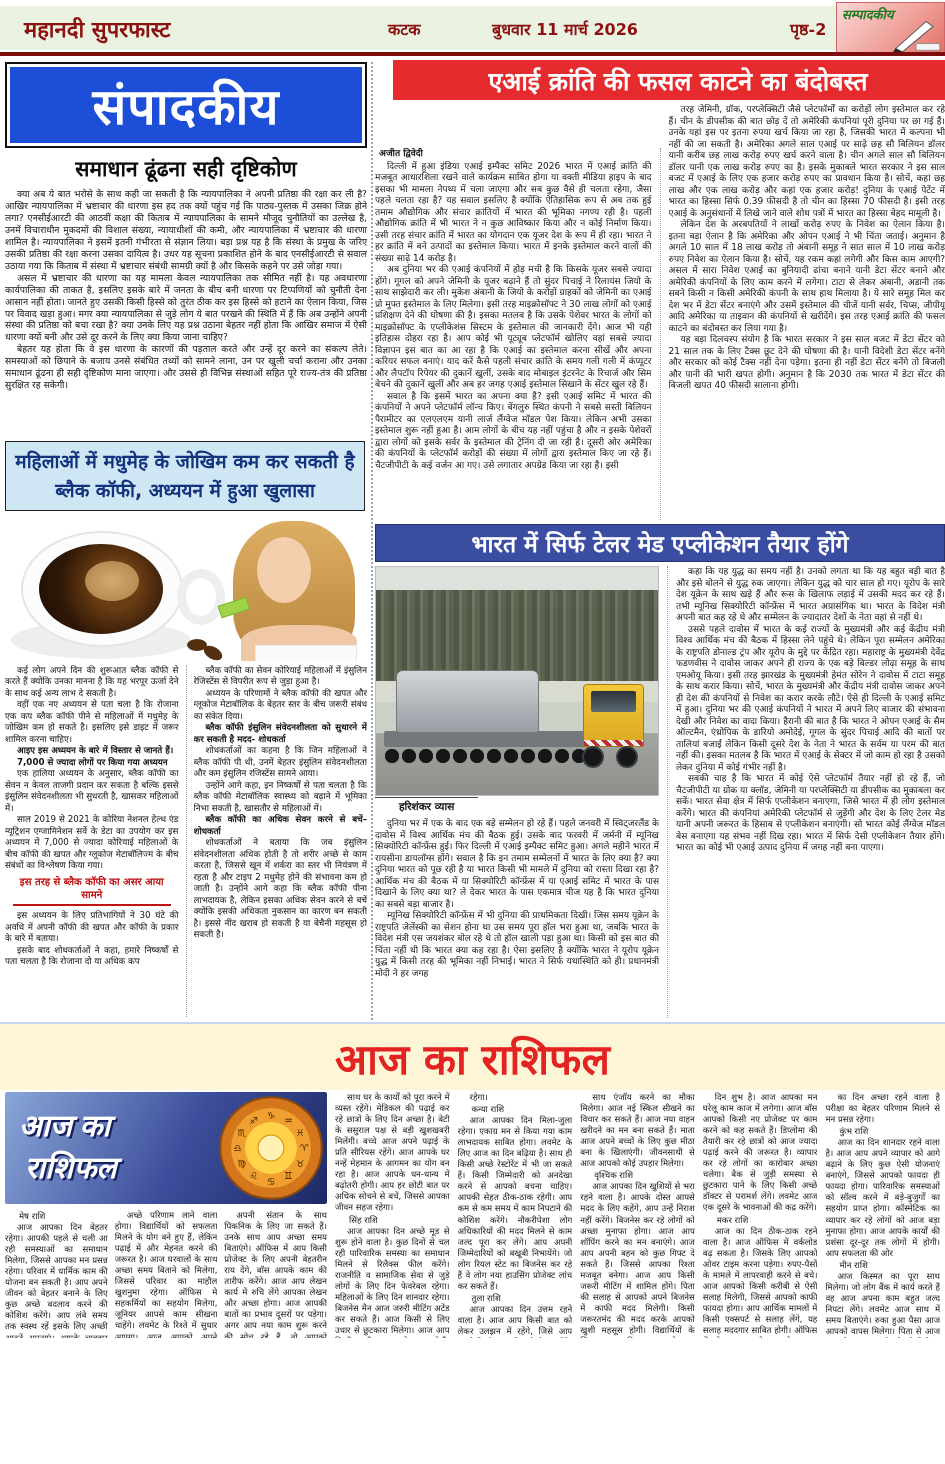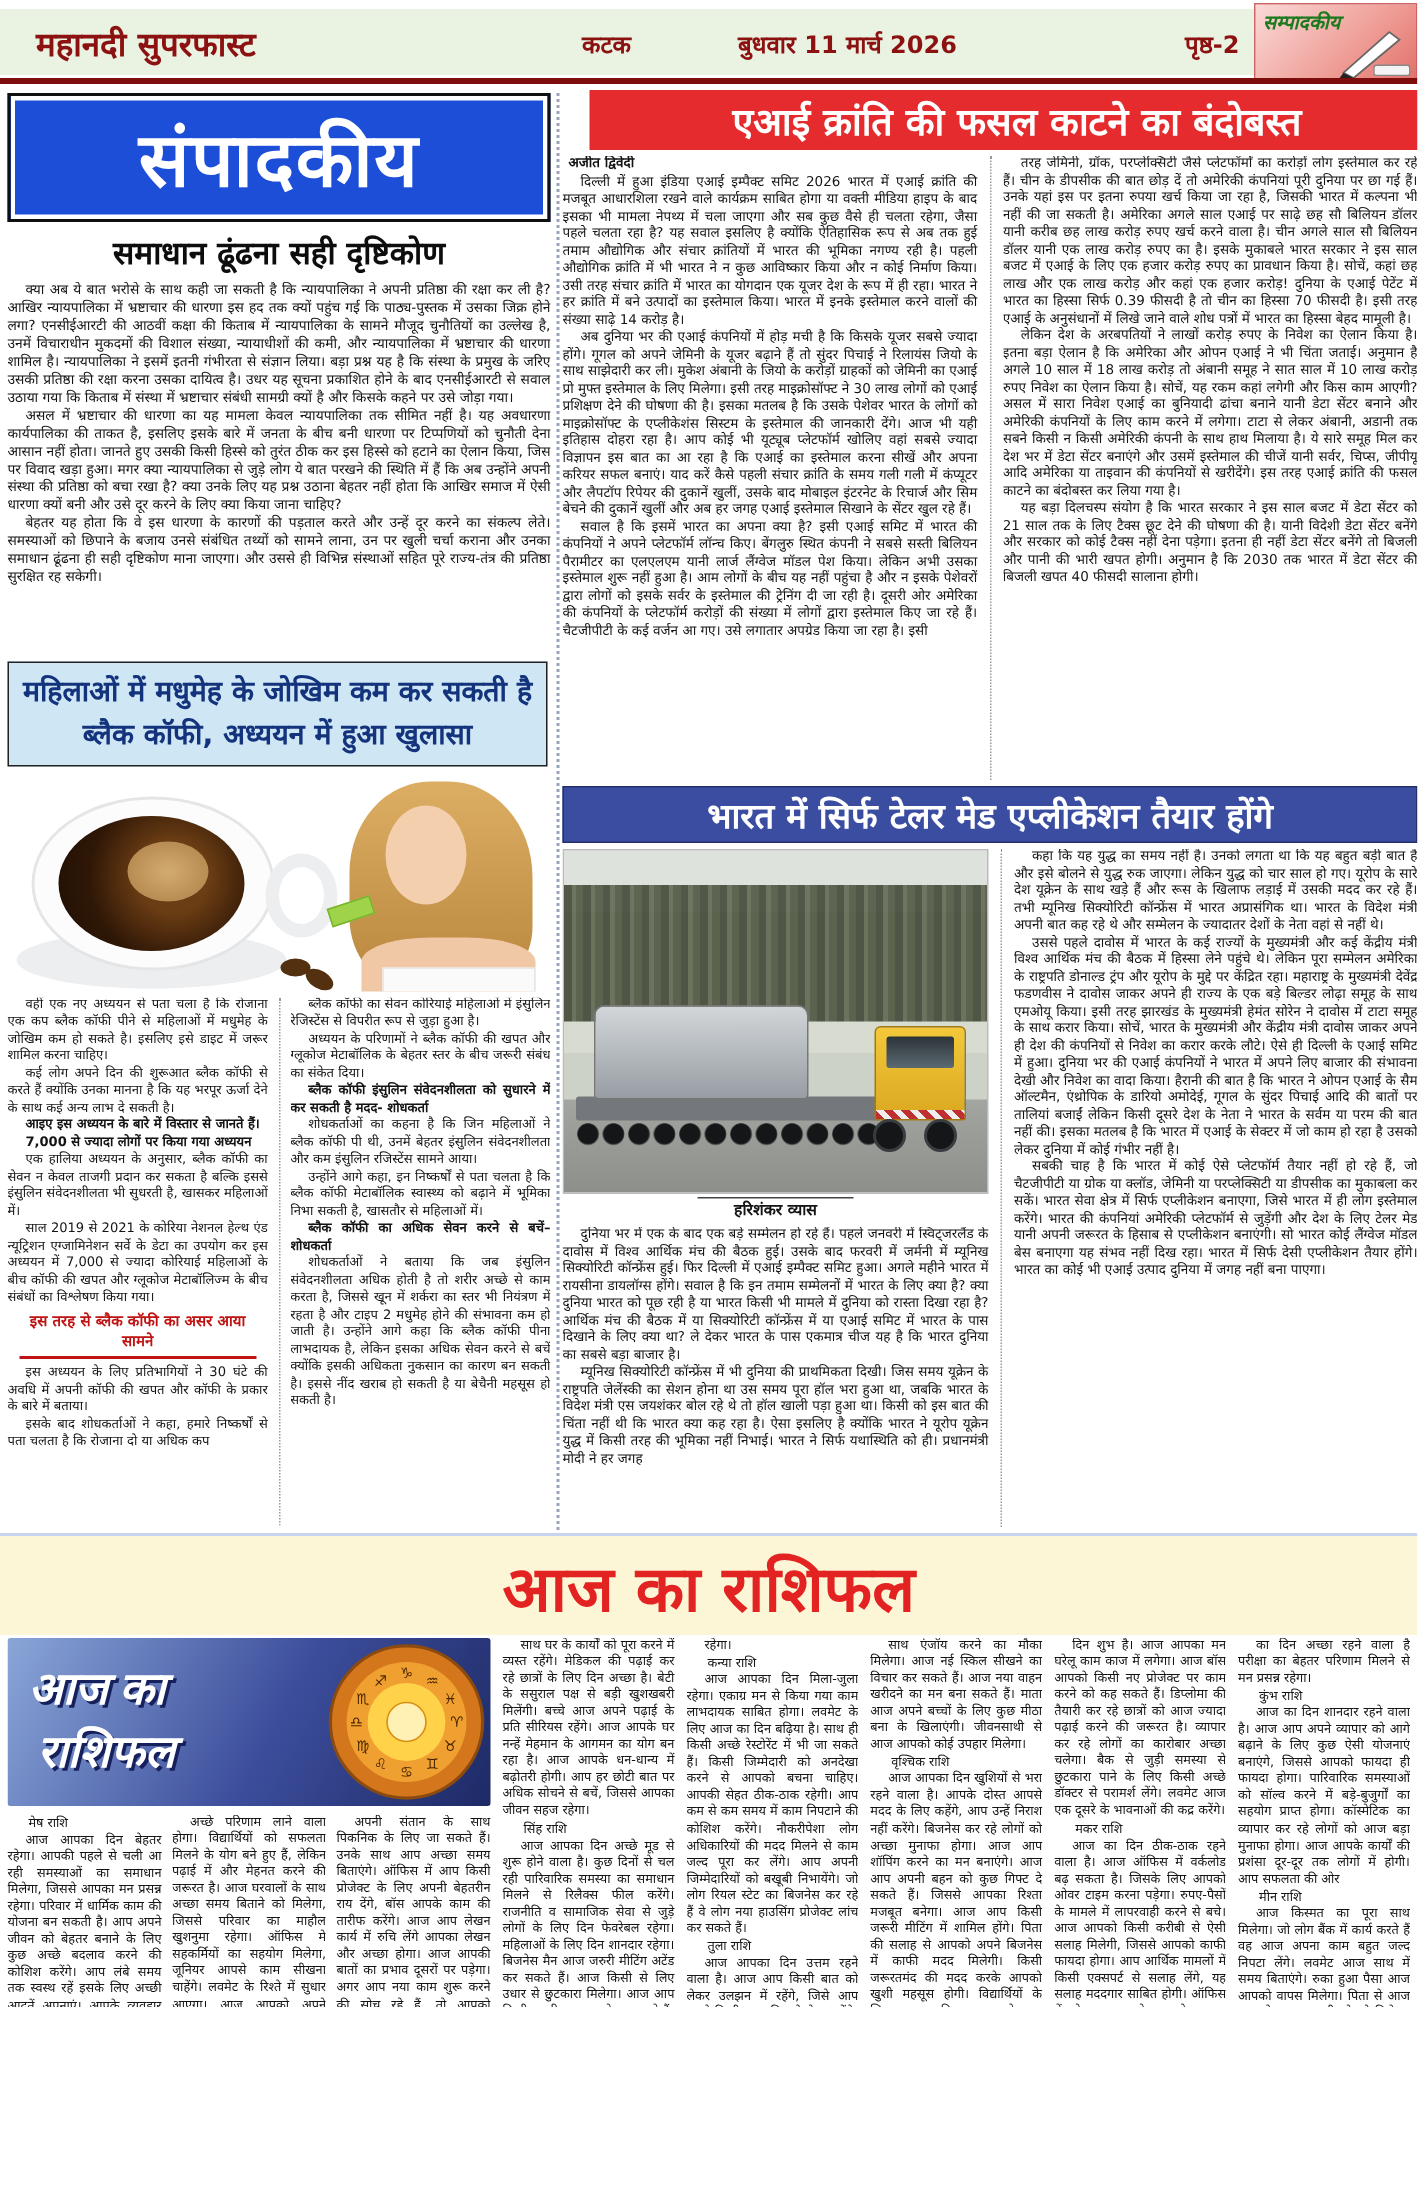--- a/index.html
+++ b/index.html
@@ -50,21 +50,21 @@
   .tank{position:absolute;left:250px;top:128px;width:100px;height:18px;background:#fafafa;border:1px solid #e8e8e8;}
   .tube{position:absolute;left:214px;top:84px;width:28px;height:11px;background:#9fd34a;transform:rotate(-18deg);border:1px solid #7ab32e;}
   .cof-cols{left:5px;top:665px;width:362px;height:352px;display:flex;overflow:hidden;}
   .cof-col{flex:1;text-align:justify;font-size:8.7px;line-height:1.32;overflow:hidden;}
   .cof-col.first{border-right:1px dotted #999;padding-right:7px;margin-right:7px;}
   
   .ai-banner{left:393px;top:60px;width:570px;height:40px;background:#e52b2d;display:flex;align-items:center;justify-content:center;
              color:#fff;font-size:25px;font-weight:bold;}
   .ai-cols{left:375px;top:104px;width:570px;height:416px;display:flex;overflow:hidden;}
   .ai-col{flex:1;text-align:justify;font-size:9px;line-height:1.28;overflow:hidden;}
-  .ai-col.first{border-right:1px dotted #999;padding-right:8px;margin-right:8px;}
+  .ai-col.first{border-right:1px dotted #999;padding-right:8px;margin-right:8px;margin-top:44px;}
   .byline{font-weight:bold;text-indent:4px;margin:0 0 1px 0;}
   
   .tm-banner{left:375px;top:524px;width:570px;height:38px;background:#3b4da1;border:1px solid #26306b;box-sizing:border-box;
              display:flex;align-items:center;justify-content:center;color:#fff;font-size:23px;font-weight:bold;}
   .tm-wrap{left:375px;top:566px;width:570px;height:452px;display:flex;overflow:hidden;}
   .tm-left{width:284px;}
   .tm-right{flex:1;border-left:1px dotted #999;margin-left:8px;padding-left:8px;
             text-align:justify;font-size:9px;line-height:1.28;overflow:hidden;}
   .truck{position:relative;width:284px;height:230px;overflow:hidden;border:1px solid #bbb;box-sizing:border-box;
          background:linear-gradient(#dde2dd 0 18%,#cdd2c9 18% 100%);}
@@ -77,21 +77,21 @@
           background-image:radial-gradient(circle at 8px 8px,#141618 6.5px,#3a3d40 7px,rgba(0,0,0,0) 7.5px);
           background-size:17px 17px;background-repeat:repeat-x;}
   .load{position:absolute;left:7%;bottom:27%;width:50%;height:27%;border:1px solid #777;border-radius:7px 7px 3px 3px;
         background:linear-gradient(#d2d6d9,#979da3);}
   .cab{position:absolute;right:5%;bottom:21%;width:21%;height:27%;border-radius:4px 4px 2px 2px;
        background:linear-gradient(#f4c83a,#d9a81f);border:1px solid #a07c10;}
   .cabwin{position:absolute;left:12%;top:10%;width:76%;height:34%;background:linear-gradient(#2c3338,#5c6a72);border-radius:2px;}
   .bumper{position:absolute;left:0;bottom:0;width:100%;height:6px;
           background:repeating-linear-gradient(45deg,#c03030 0 4px,#eee 4px 8px);}
   .cabwheel{position:absolute;bottom:-9px;width:18px;height:18px;border-radius:50%;background:#141618;border:2px solid #3a3d40;}
-  .tm-byline{width:284px;text-align:center;font-size:10.5px;font-weight:bold;margin-top:3px;}
+  .tm-byline{width:284px;text-align:left;font-size:10.5px;font-weight:bold;margin-top:3px;}
   .tm-byline span{border-top:1px solid #444;padding:2px 24px 0 24px;}
   .tm-left-text{margin-top:5px;height:190px;text-align:justify;font-size:9px;line-height:1.28;overflow:hidden;}
   
   .rf-band{left:0;top:1022px;width:945px;height:66px;background:#fdf6d6;border-top:2px solid #c8d4ee;
            display:flex;align-items:center;justify-content:center;color:#e32222;font-size:42px;font-weight:bold;}
   .rf-area{left:5px;top:1092px;width:935px;height:356px;display:flex;gap:8px;overflow:hidden;}
   .rf-leftsub{width:322px;flex:0 0 322px;}
   .rf-gfx{position:relative;width:100%;height:112px;overflow:hidden;border-radius:2px;
           background:linear-gradient(118deg,#8aa6d8 0%,#3c4d9b 55%,#1e2a66 100%);}
   .rf-gfx-t1{position:absolute;left:14px;top:12px;color:#fff;font-size:30px;font-weight:bold;font-style:italic;
@@ -153,22 +153,22 @@
     <div class="bean" style="left:182px;top:122px;"></div>
     <div class="bean" style="left:198px;top:130px;transform:rotate(30deg);"></div>
     <div class="hair"></div>
     <div class="face"></div>
     <div class="shoulder"></div>
     <div class="tank"></div>
     <div class="tube"></div>
   </div>
   <div class="abs cof-cols">
     <div class="cof-col first">
+        <p class="p">कई लोग अपने दिन की शुरूआत ब्लैक कॉफी से करते हैं क्योंकि उनका मानना है कि यह भरपूर ऊर्जा देने के साथ कई अन्य लाभ दे सकती है।</p>
         <p class="p">वहीं एक नए अध्ययन से पता चला है कि रोजाना एक कप ब्लैक कॉफी पीने से महिलाओं में मधुमेह के जोखिम कम हो सकते है। इसलिए इसे डाइट में जरूर शामिल करना चाहिए।</p>
-        <p class="p">कई लोग अपने दिन की शुरूआत ब्लैक कॉफी से करते हैं क्योंकि उनका मानना है कि यह भरपूर ऊर्जा देने के साथ कई अन्य लाभ दे सकती है।</p>
         <p class="p s-b">आइए इस अध्ययन के बारे में विस्तार से जानते हैं।</p>
         <p class="p s-b">7,000 से ज्यादा लोगों पर किया गया अध्ययन</p>
         <p class="p">एक हालिया अध्ययन के अनुसार, ब्लैक कॉफी का सेवन न केवल ताजगी प्रदान कर सकता है बल्कि इससे इंसुलिन संवेदनशीलता भी सुधरती है, खासकर महिलाओं में।</p>
         <p class="p">साल 2019 से 2021 के कोरिया नेशनल हेल्थ एंड न्यूट्रिशन एग्जामिनेशन सर्वे के डेटा का उपयोग कर इस अध्ययन में 7,000 से ज्यादा कोरियाई महिलाओं के बीच कॉफी की खपत और ग्लूकोज मेटाबॉलिज्म के बीच संबंधों का विश्लेषण किया गया।</p>
         <p class="p s-r">इस तरह से ब्लैक कॉफी का असर आया सामने</p>
         <p class="p">इस अध्ययन के लिए प्रतिभागियों ने 30 घंटे की अवधि में अपनी कॉफी की खपत और कॉफी के प्रकार के बारे में बताया।</p>
         <p class="p">इसके बाद शोधकर्ताओं ने कहा, हमारे निष्कर्षों से पता चलता है कि रोजाना दो या अधिक कप</p>
       </div>
     <div class="cof-col">
         <p class="p">ब्लैक कॉफी का सेवन कोरियाई महिलाओं में इंसुलिन रेजिस्टेंस से विपरीत रूप से जुड़ा हुआ है।</p>

